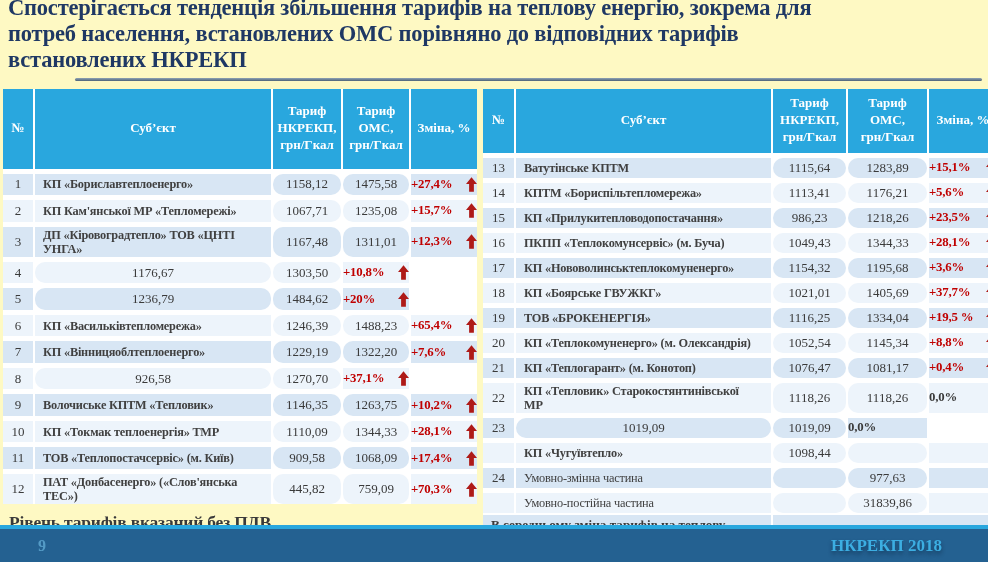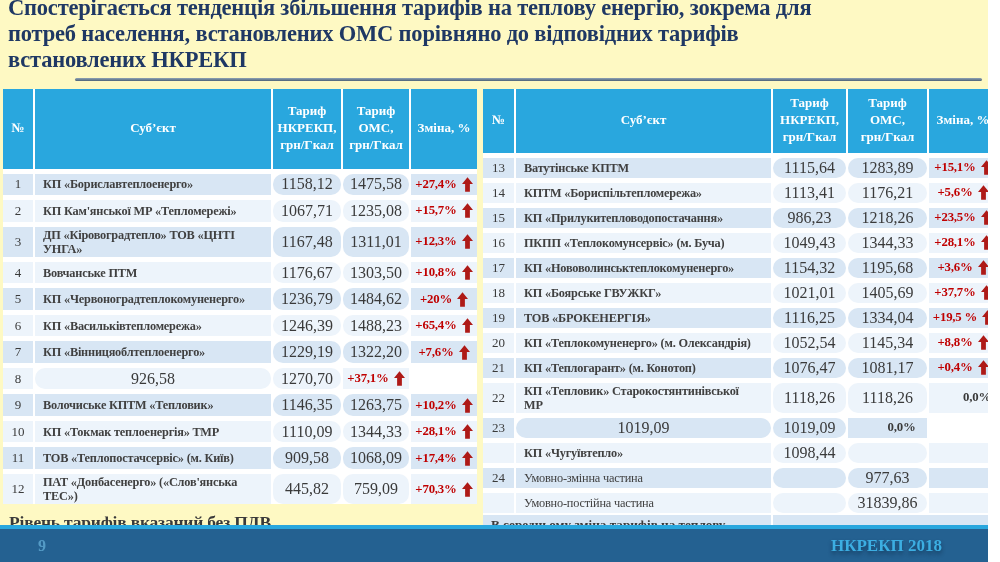--- a/index.html
+++ b/index.html
@@ -33,24 +33,24 @@
   .tbl-right .trow{grid-template-columns:31px 1fr 73px 79px 68px;min-height:20px;}
   .td{background:var(--row-blue,#D8E6F4);display:flex;align-items:center;font-size:13px;color:var(--text-dark,#3A3A3A);}
   .trow.alt .td{background:var(--row-light,#EDF4FB);}
   .td.num{justify-content:center;}
   .td.name{
     font-weight:bold;color:#404040;padding:1px 20px 1px 8px;line-height:1.15;
     justify-content:flex-start;text-align:left;white-space:pre-line;
     font-size:12.3px;letter-spacing:-0.2px;
   }
   .td.name.plain{font-weight:normal;}
-  .td.val{justify-content:center;font-size:16px;border-radius:10px;}
-  .td.chg{justify-content:center;gap:5px;}
+  .td.val{justify-content:center;font-size:13px;border-radius:10px;}
+  .td.chg{justify-content:space-between;gap:5px;}
   .pct{color:var(--accent-red,#C00000);font-weight:bold;font-size:12.8px;letter-spacing:-0.2px;}
-  .pct.dark{color:var(--text-dark,#3A3A3A);padding-left:28px;}
+  .pct.dark{color:var(--text-dark,#3A3A3A);}
   .arrow{width:11px;height:15px;fill:var(--arrow-red,#AE1A17);flex:0 0 auto;}
   .tsummary{display:grid;grid-template-columns:288px 1fr;column-gap:2px;margin-top:2px;min-height:44px;}
   .tsummary .cell{background:var(--row-blue,#D8E6F4);display:flex;align-items:center;}
   .tsummary .label{font-weight:bold;font-size:13.2px;color:var(--text-dark,#3A3A3A);padding:2px 4px 2px 8px;line-height:1.25;white-space:pre-line;}
   .tsummary .value{justify-content:flex-end;gap:8px;}
   .tsummary .value .pct{font-size:21px;text-decoration:underline;text-decoration-thickness:2.5px;text-underline-offset:3px;}
   .arrow-big{width:15px;height:21px;fill:var(--arrow-red,#AE1A17);flex:0 0 auto;}
   .note{font-size:17.5px;font-weight:bold;color:var(--text-dark,#3A3A3A);padding:8px 0 0 6px;letter-spacing:-0.2px;}
   .footer{position:absolute;left:0;right:0;bottom:0;}
   .footer-line{height:4px;background:var(--footer-line,#29A7DE);}
@@ -116,33 +116,31 @@
             <div class="td val">1311,01</div>
             <div class="td chg">
               <span class="pct">+12,3%</span>
               <svg class="arrow" viewBox="0 0 12 16">
                 <polygon points="6,0 12,7.5 8.6,7.5 8.6,16 3.4,16 3.4,7.5 0,7.5"></polygon>
               </svg>
             </div>
           </div>
           <div class="trow alt">
             <div class="td num">4</div>
-            <div class="td name">Вовчанське ПТМ</div>
             <div class="td val">1176,67</div>
             <div class="td val">1303,50</div>
             <div class="td chg">
               <span class="pct">+10,8%</span>
               <svg class="arrow" viewBox="0 0 12 16">
                 <polygon points="6,0 12,7.5 8.6,7.5 8.6,16 3.4,16 3.4,7.5 0,7.5"></polygon>
               </svg>
             </div>
           </div>
           <div class="trow">
             <div class="td num">5</div>
-            <div class="td name">КП «Червоноградтеплокомуненерго»</div>
             <div class="td val">1236,79</div>
             <div class="td val">1484,62</div>
             <div class="td chg">
               <span class="pct">+20%</span>
               <svg class="arrow" viewBox="0 0 12 16">
                 <polygon points="6,0 12,7.5 8.6,7.5 8.6,16 3.4,16 3.4,7.5 0,7.5"></polygon>
               </svg>
             </div>
           </div>
           <div class="trow alt">

